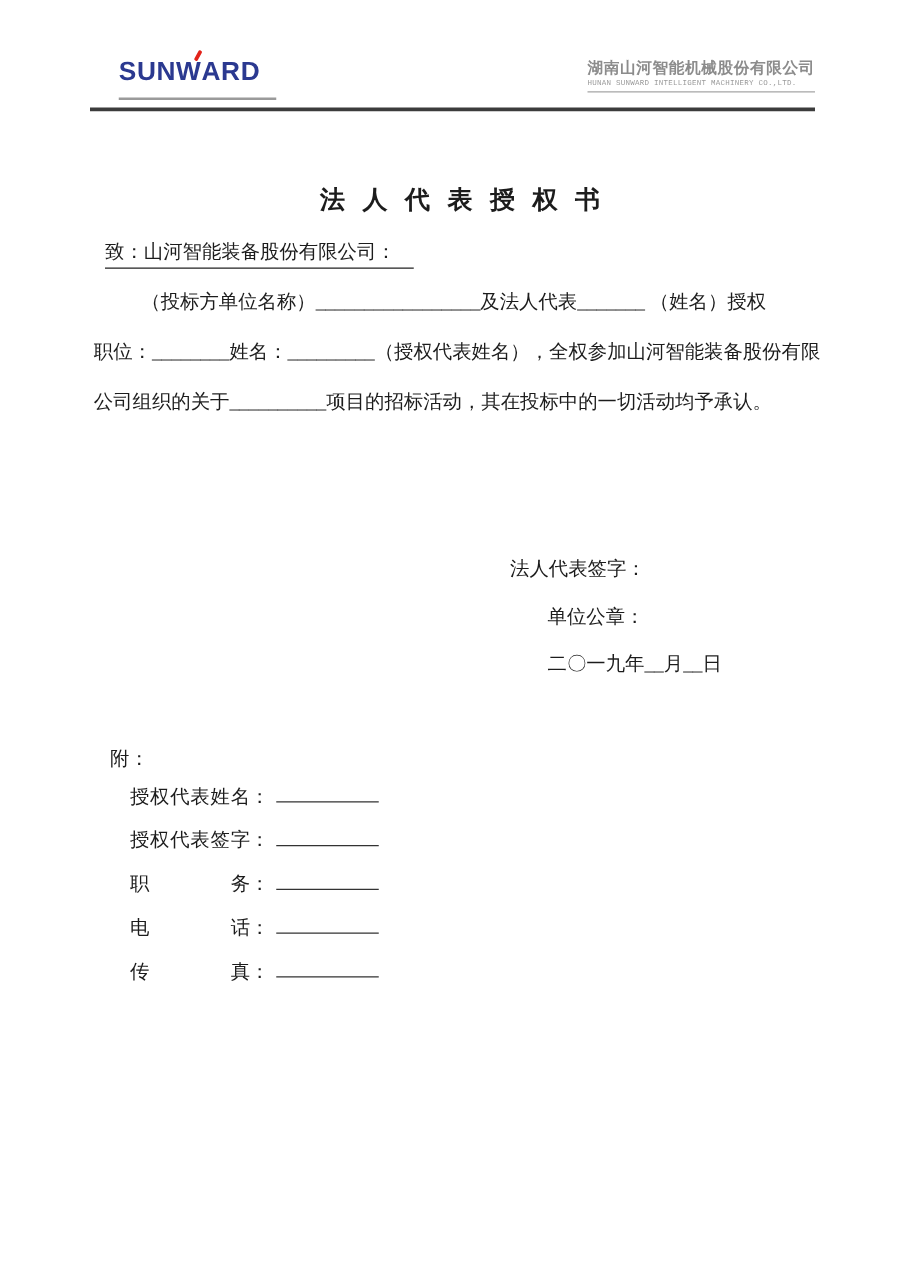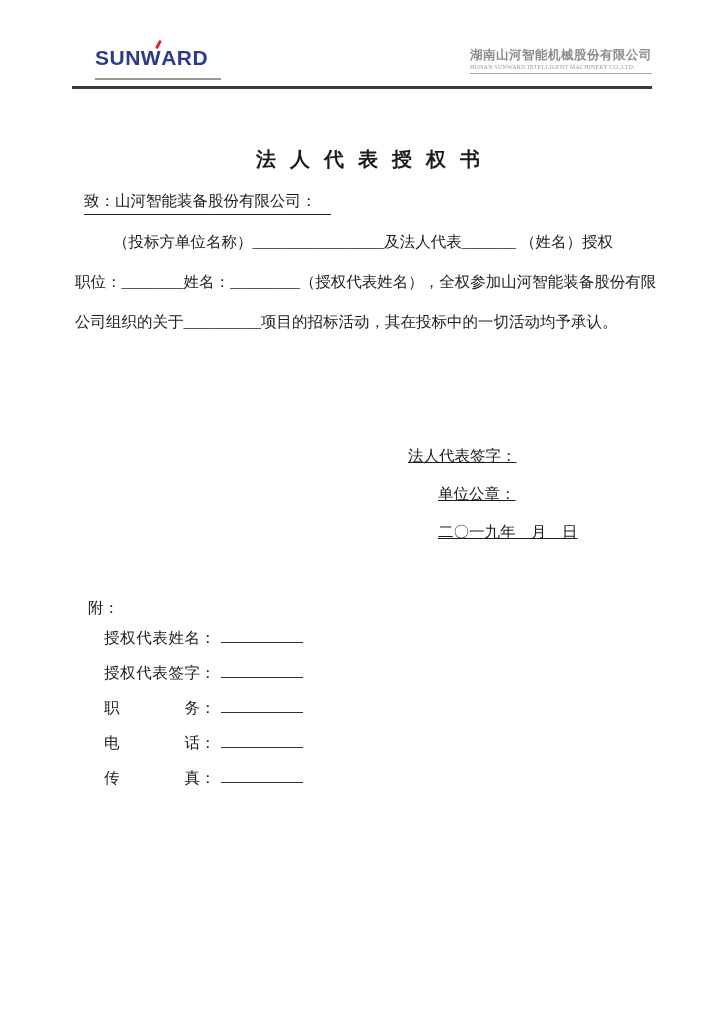--- a/index.html
+++ b/index.html
@@ -26,21 +26,21 @@
     content:""; position:absolute; top:-6px; right:1px;
     width:3px; height:9px; background:#e2231a;
     transform:rotate(28deg); border-radius:1px;
   }
   .logo-underline {
     position:absolute; left:23px; top:34px; width:126px;
     border-bottom:2px solid #9a9a9a;
   }
   .company {
     position:absolute; right:0; top:4px; text-align:left;
-    font-family:Liberation Serif, serif;
+    font-family:Liberation Mono, monospace;
     border-bottom:1.5px solid #a5a5a5; padding-bottom:2px;
   }
   .company-cn {
     font-size:12.5px; font-weight:700; color:#8c8c8c;
     letter-spacing:0.5px; white-space:nowrap; line-height:15px;
   }
   .company-en {
     font-size:6px; color:#9a9a9a; letter-spacing:0.2px;
     white-space:nowrap; line-height:8px;
   }
@@ -66,21 +66,21 @@
   }
   .body-para {
     position:absolute; left:75px; top:222px; width:580px;
     font-size:15.5px; line-height:40px;
   }
   .body-para .line { white-space:nowrap; }
   .body-para .line.first { text-indent:38px; }
 
   
   .sig-block { position:absolute; left:408px; top:437px; font-size:15.5px; line-height:38px; }
-  .sig-line { white-space:nowrap;text-decoration:underline; }
+  .sig-line { white-space:nowrap; }
   .sig-line.indent1 { margin-left:30px; }
 
   
   .note-block { position:absolute; left:88px; top:596px; font-size:15.5px; }
   .note-heading { height:24px; line-height:24px; font-weight:400; }
   .note-row { margin-left:16px; height:35px; line-height:35px; white-space:nowrap; }
   .note-label {
     display:inline-block; width:96px;
     text-align:justify; text-align-last:justify;
   }

